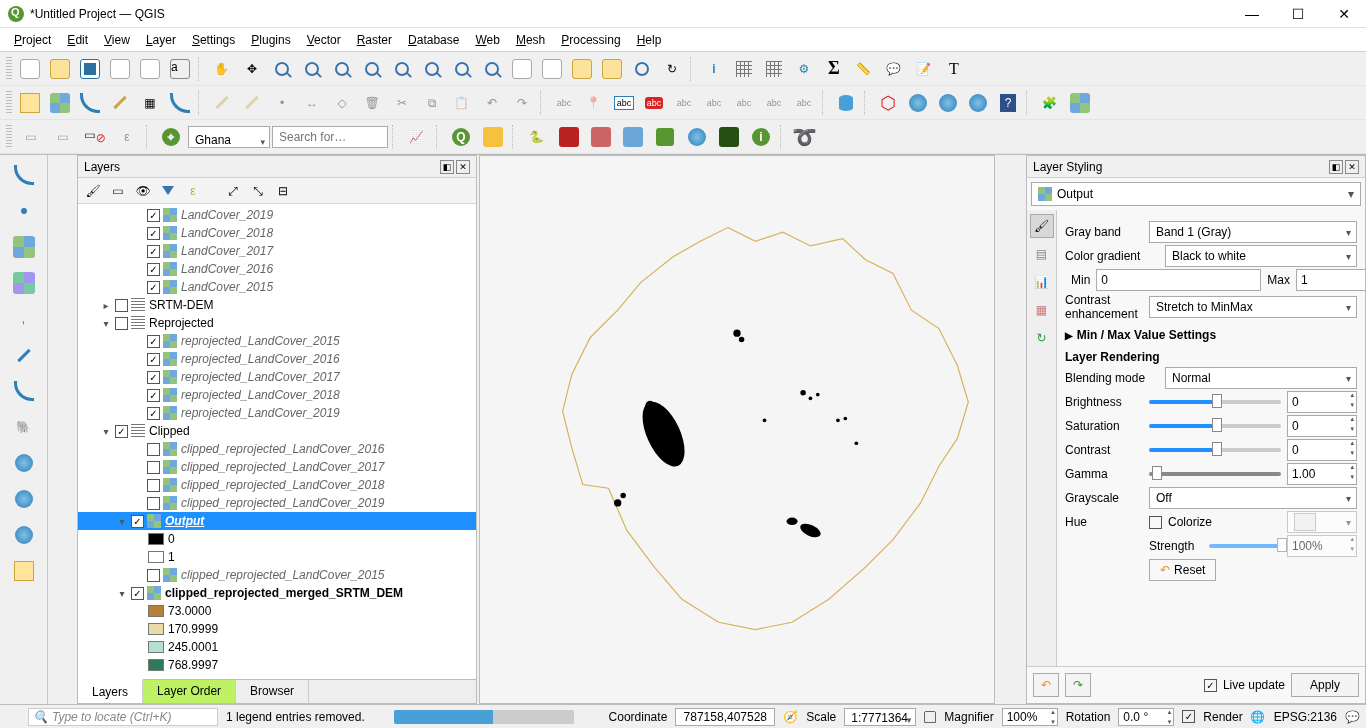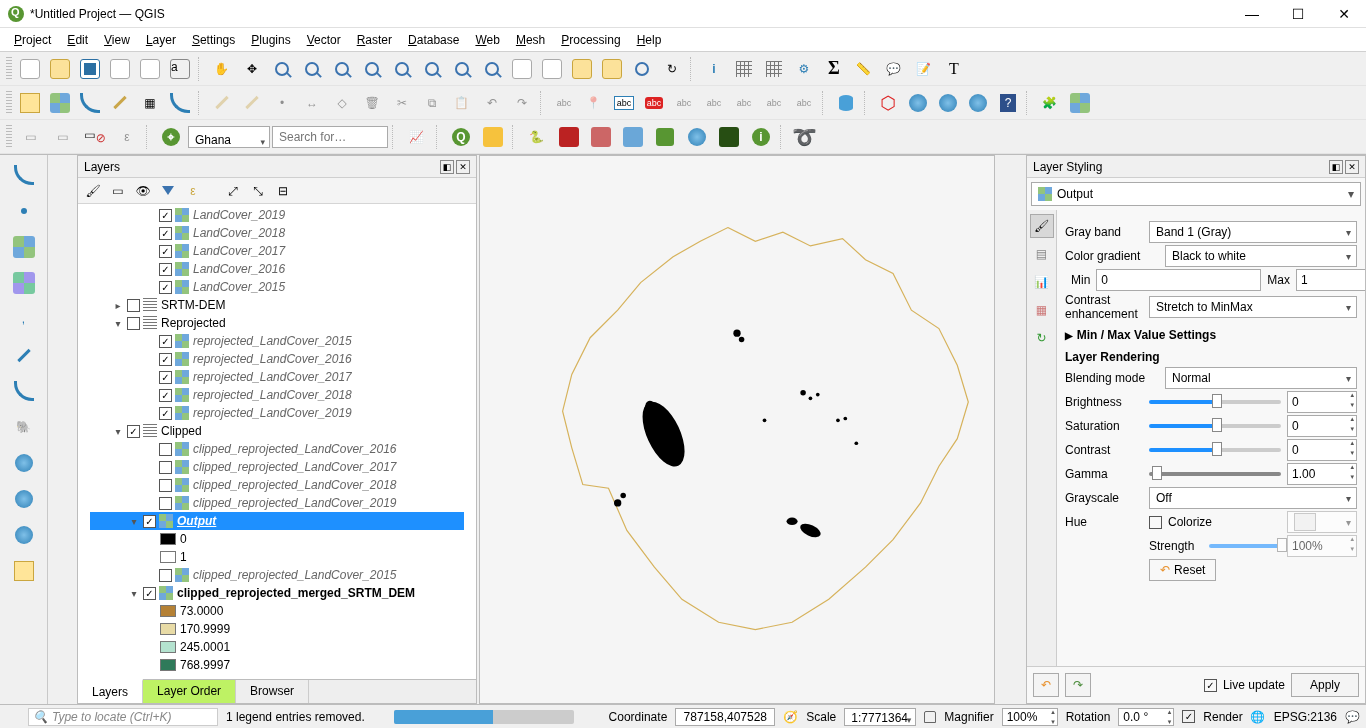--- a/index.html
+++ b/index.html
@@ -61,21 +61,21 @@
   .panel { background:#f8f8f8; border:1px solid #bcbcbc; display:flex; flex-direction:column;margin-left:29px; }
   .panel-hdr { height:22px; background:#f0f0f0; border-bottom:1px solid #cfcfcf; display:flex; align-items:center; padding:0 6px; font-size:12px;}
   .panel-hdr .spacer{flex:1;}
   .panel-hdr .p-btn{width:14px;height:14px;border:1px solid #888;margin-left:2px;font-size:9px;line-height:12px;text-align:center;cursor:default;}
   
   .layers-panel { width:400px; display:flex; flex-direction:column; }
   .layers-toolbar { height:26px; border-bottom:1px solid #d5d5d5; display:flex; align-items:center; padding:0 4px; gap:3px; background:#f4f4f4;}
   .lt-btn{width:22px;height:22px;display:flex;align-items:center;justify-content:center;}
   .funnel{width:0;height:0;border-left:6px solid transparent;border-right:6px solid transparent;border-top:9px solid #3b73af;}
   
-  .layer-tree { flex:1; overflow-y:auto; background:#fff; font-size:12px; padding:2px 12px;}
+  .layer-tree { flex:1; overflow-y:auto; background:#fff; font-size:12px; padding:2px 0;}
   .node { display:flex; align-items:center; height:18px; padding-left:0;white-space:nowrap;}
   .node .indent{display:inline-block;}
   .node .exp{width:12px;text-align:center;color:#555;cursor:default;font-size:10px;}
   .node .chk{width:13px;height:13px;border:1px solid #555;background:#fff;display:inline-flex;align-items:center;justify-content:center;margin:0 3px;font-size:10px;}
   .node .chk.checked::after{content:"✓";color:#000;font-size:10px;}
   .node .lyr-ic{width:14px;height:14px;margin-right:4px;display:inline-block;}
   .raster-ic{background:conic-gradient(#6fa8dc 0 25%,#93c47d 0 50%,#6fa8dc 0 75%,#93c47d 0 100%);}
   .group-ic{background:repeating-linear-gradient(#777 0 1px,transparent 1px 3px);}
   .node .lbl{font-style:italic;color:#666;}
   .node .lbl.bold{font-style:italic;font-weight:bold;color:#000;}

